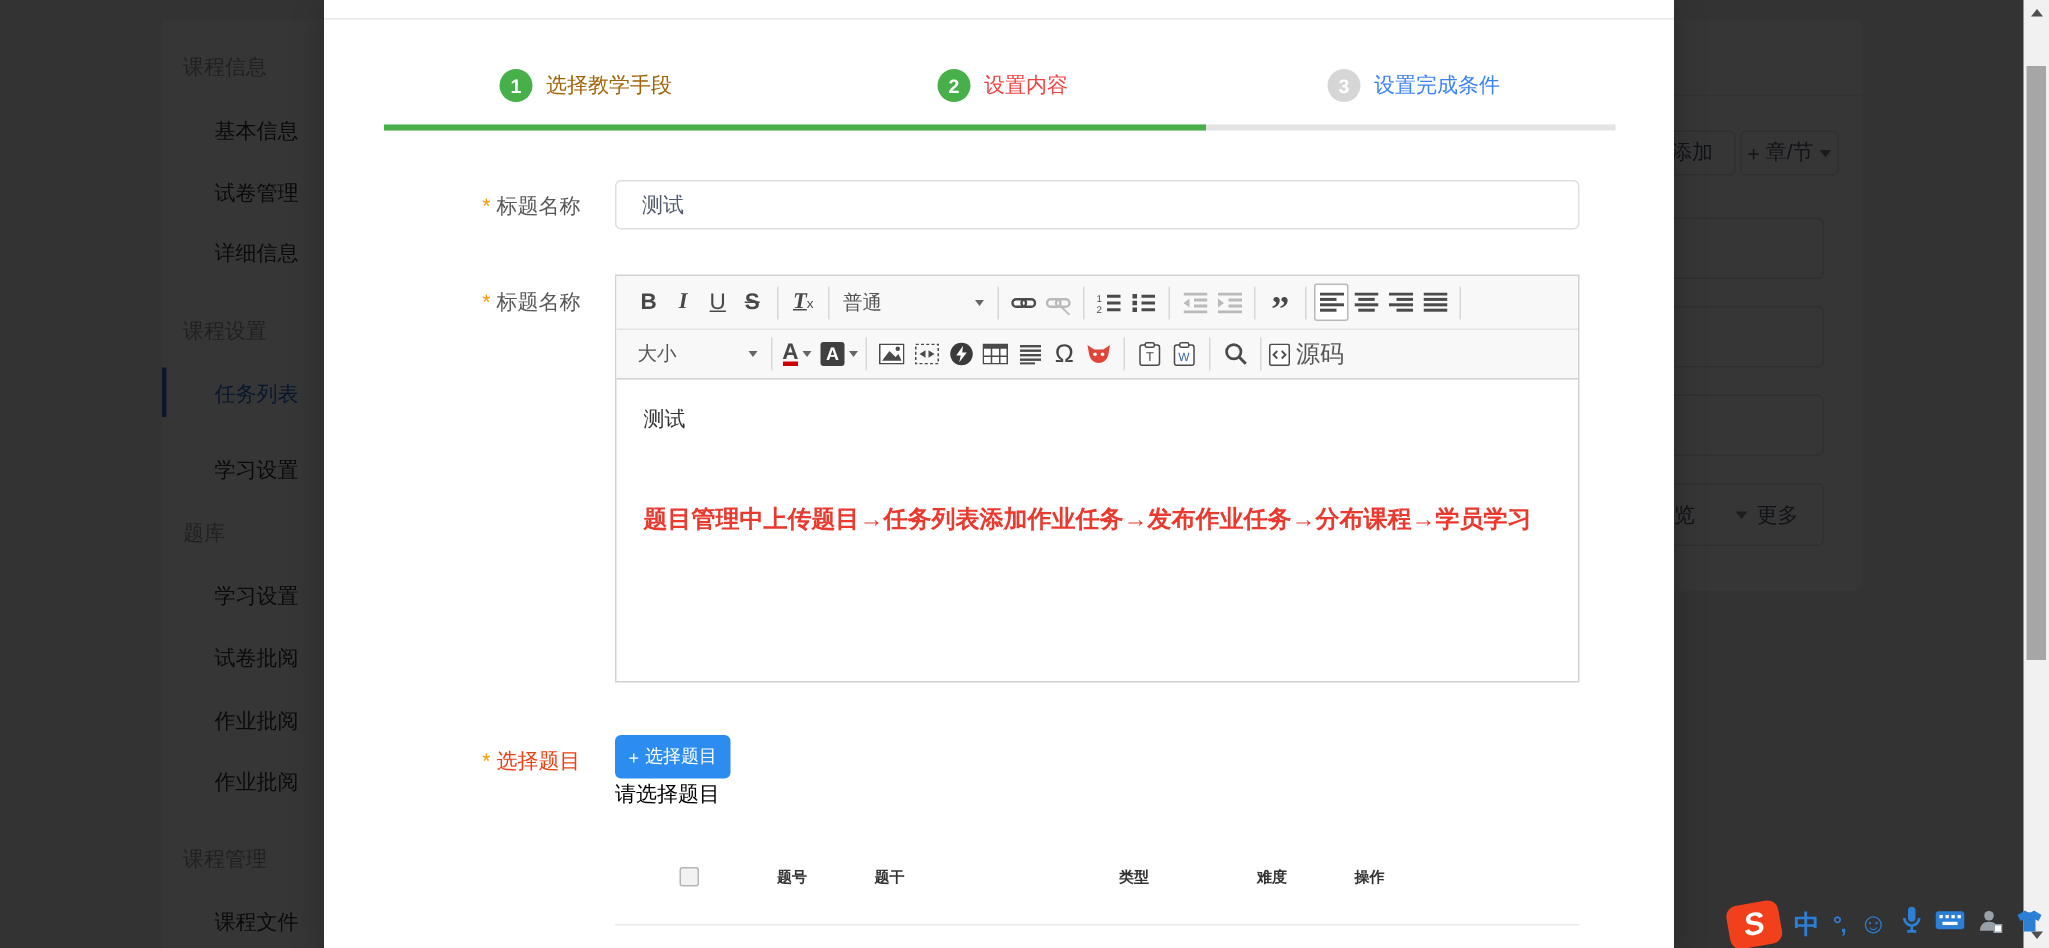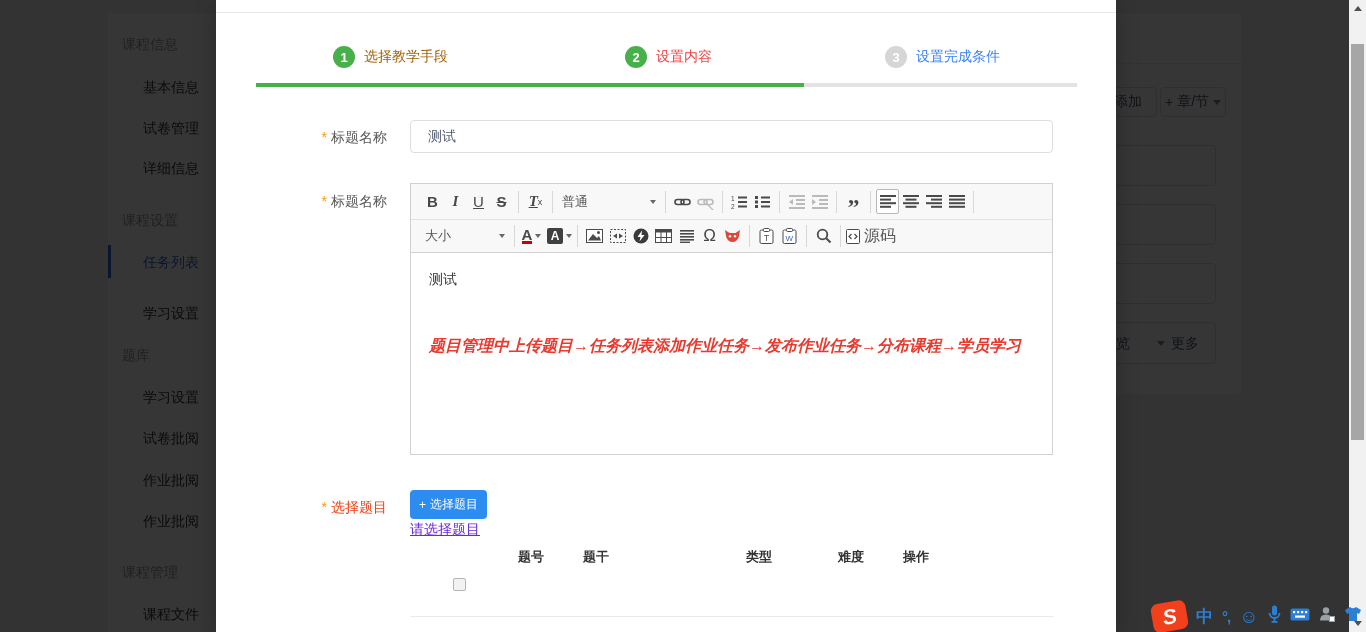--- a/index.html
+++ b/index.html
@@ -43,29 +43,29 @@
   
   .editor { position:absolute; left:194px; top:183px; width:643px; height:272px; border:1px solid #d1d1d1; background:#fff; }
   .ed-toolbar { background:#f8f8f8; height:36px; display:flex; align-items:center; padding:0 10px; border-bottom:1px solid #e3e3e3; }
   .ed-toolbar.r2 { height:33px; border-bottom:1px solid #d1d1d1; }
   .tbtn { min-width:23px; height:25px; display:flex; align-items:center; justify-content:center; color:#484848; font-size:15px; }
   .tbtn.boxed { border:1px solid #b9b9b9; background:#fff; border-radius:2px; }
   .tsep { width:1px; height:22px; background:#d8d8d8; margin:0 5px; flex:none; }
   .disabled { opacity:.35; }
   .tdrop { display:flex; align-items:center; justify-content:space-between; padding:0 4px; color:#555; font-size:13px; height:24px; }
   .ed-content { height:199px; padding:18px 0 0 18px; font-size:14px; color:#333; }
-  .red-line { margin-top:47px; color:#ea392e; font-weight:bold; font-size:16px; white-space:nowrap;font-style:italic; }
+  .red-line { margin-top:47px; color:#ea392e; font-weight:bold; font-size:16px; white-space:nowrap; }
 
   .q-btn { position:absolute; left:194px; top:490px; width:77px; height:29px; background:#2d8cf0; border-radius:4px; color:#fff;
            font-size:12px; display:flex; align-items:center; justify-content:center; gap:4px; }
-  .q-hint { position:absolute; left:194px; top:521px; font-size:14px; color:#6d28d9;text-decoration:underline; }
+  .q-hint { position:absolute; left:194px; top:521px; font-size:14px; color:#000000; }
   .q-label { color:#ed3f14 !important; }
 
   .tbl-checkbox { position:absolute; left:237px; top:578px; width:13px; height:13px; border:1px solid #b5b5b5; border-radius:2px; background:#f2f2f2; }
-  .tbl-h { position:absolute; top:548px; font-size:13px; font-weight:bold; color:#333; white-space:nowrap; }
+  .tbl-h { position:absolute; top:578px; font-size:10px; font-weight:bold; color:#333; white-space:nowrap; }
   .tbl-divider { position:absolute; left:194px; top:616px; width:643px; border-top:1px solid #e8eaec; }
 
   
   .scrollbar { position:absolute; left:1349px; top:0; width:17px; height:632px; background:#f1f1f1; z-index:15; }
   .sb-btn { position:absolute; left:0; width:17px; height:17px; display:flex; align-items:center; justify-content:center; }
   .tri-up { width:0; height:0; border-left:4px solid transparent; border-right:4px solid transparent; border-bottom:5px solid #505050; }
   .tri-dn { width:0; height:0; border-left:4px solid transparent; border-right:4px solid transparent; border-top:5px solid #505050; }
   .sb-thumb { position:absolute; left:2px; top:44px; width:13px; height:396px; background:#a6a6a6; }
 
   

